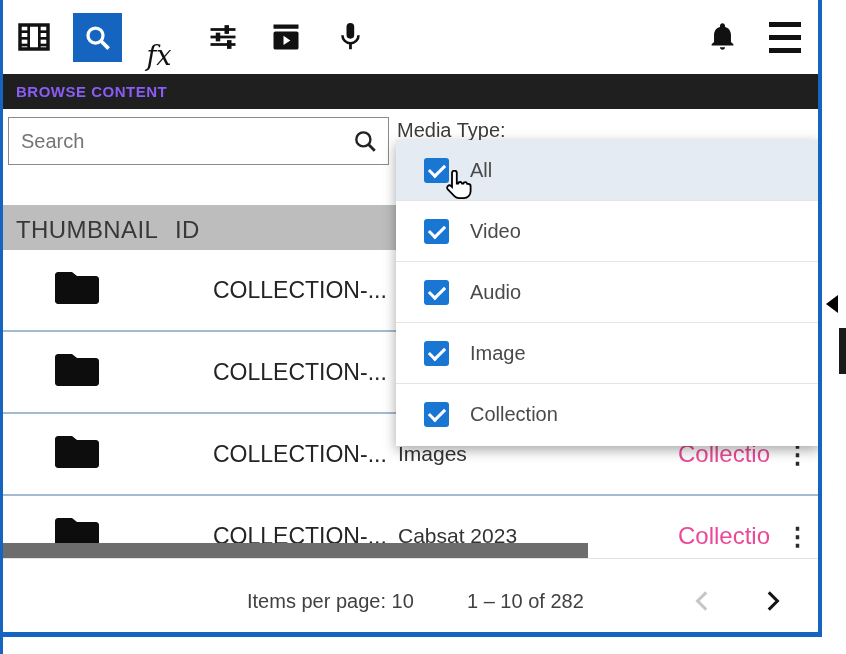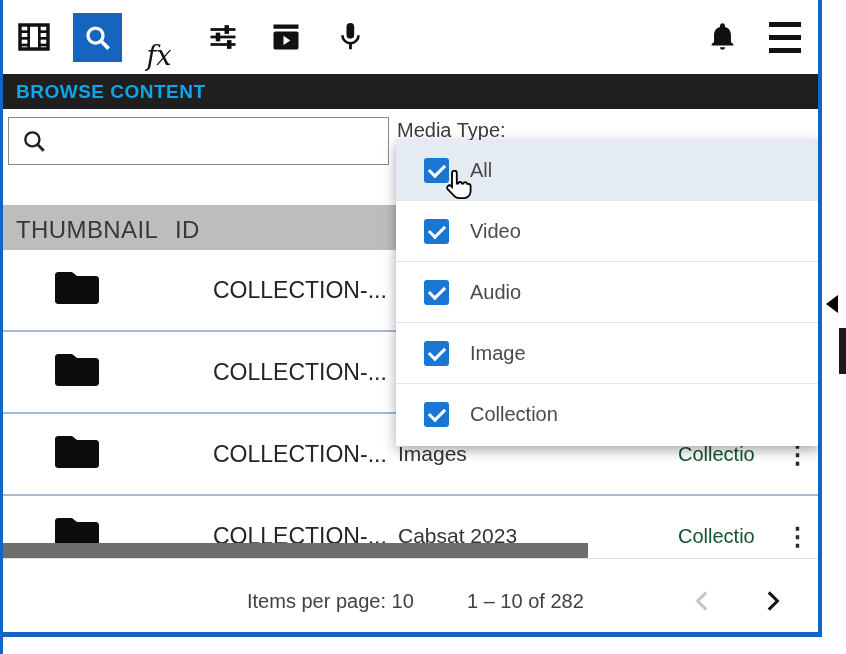--- a/index.html
+++ b/index.html
@@ -21,21 +21,21 @@
   .toolbar { position:absolute; left:3px; top:0; width:815px; height:74px; background:#fff; }
   .tbtn { position:absolute; top:13px; width:48px; height:48px; display:flex; align-items:center; justify-content:center; }
   .tbtn.active { background:#1565c0; }
   .fx-glyph { font-family:"DejaVu Serif", serif; font-style:italic; font-size:27px; color:#111;margin-top:37px; }
   .account { position:absolute; left:577px; top:22px; font-size:27px; color:#000; }
   .hamburger div { width:32px; height:5px; background:#111; margin:4px 0; }
 
   
   .section-bar { position:absolute; left:3px; top:74px; width:815px; height:35px; background:#1f1f1f;
     display:flex; align-items:center; padding-left:13px; }
-  .section-bar span { color:#0ea5e9; font-size:19px; font-weight:bold; letter-spacing:.5px; }
+  .section-bar span { color:#8b5cf6; font-size:15px; font-weight:bold; letter-spacing:.5px; }
 
   
   .searchbox { position:absolute; left:8px; top:117px; width:381px; height:48px; background:#fff;
     border:1px solid #8a8a8a; display:flex; align-items:center; padding:0 10px 0 12px; }
   .searchbox input { flex:1; border:none; outline:none; font-size:20px; color:#222; font-family:"Liberation Sans", sans-serif; }
   .searchbox input::placeholder { color:#757575; }
 
   .mediatype-label { position:absolute; left:397px; top:119px; font-size:20px; color:#3c3c3c; }
 
   
@@ -53,21 +53,21 @@
   .thead { position:absolute; left:3px; top:205px; width:815px; height:45px; background:#bdbdbd; z-index:2; }
   .thead span { position:absolute; top:11px; font-size:24px; font-weight:normal; color:#383838; letter-spacing:.4px; }
   .th-thumb { left:13px; } .th-id { left:172px; }
 
   .tbody { position:absolute; left:3px; top:250px; width:815px; height:308px; overflow:hidden; z-index:1; }
   .trow { position:relative; height:82px; border-bottom:2px solid #a3bad0; background:#fff; }
   .cell { position:absolute; top:50%; transform:translateY(-50%); white-space:nowrap; }
   .cell-thumb { left:50px; }
   .cell-id { left:182px; font-size:23px; color:#242424;margin-left:28px; }
   .cell-title { left:395px; font-size:21px; color:#333; }
-  .cell-type { left:675px; font-size:20px; color:#14532d; }
+  .cell-type { left:675px; font-size:24px; color:#ec4899; }
   .cell-menu { left:782px; font-size:25px; font-weight:bold; color:#2b2b2b; letter-spacing:0; }
 
   .hscroll { position:absolute; left:3px; top:543px; width:585px; height:15px; background:#6d6d6d; z-index:20; }
 
   
   .footer { position:absolute; left:3px; top:558px; width:815px; height:74px; background:#fff; border-top:1px solid #e3e3e3; z-index:3; }
   .footer .txt { position:absolute; top:31px; font-size:20px; color:#414141; }
   .pp { left:244px; } .range { left:464px; }
   .pagebtn { position:absolute; top:22px; width:40px; height:40px; display:flex; align-items:center; justify-content:center; background:none; border:none; }
   .prev { left:680px; color:#c6c6c6; } .next { left:749px; color:#141414; }
@@ -138,20 +138,21 @@
       <div></div>
       <div></div>
     </div>
   </div>
 
   <div class="section-bar">
     <span>BROWSE CONTENT</span>
   </div>
 
   <div class="searchbox">
+    <input type="text" placeholder="Search" style="">
     <svg width="26" height="26" viewBox="0 0 24 24">
       <circle cx="10.5" cy="10.5" r="6.5" fill="none" stroke="#222" stroke-width="2.2"></circle>
       <line x1="15.3" y1="15.3" x2="21" y2="21" stroke="#222" stroke-width="2.6"></line>
     </svg>
   </div>
 
   <span class="mediatype-label">Media Type:</span>
 
   <div class="thead">
     <span class="th-thumb">THUMBNAIL</span>

